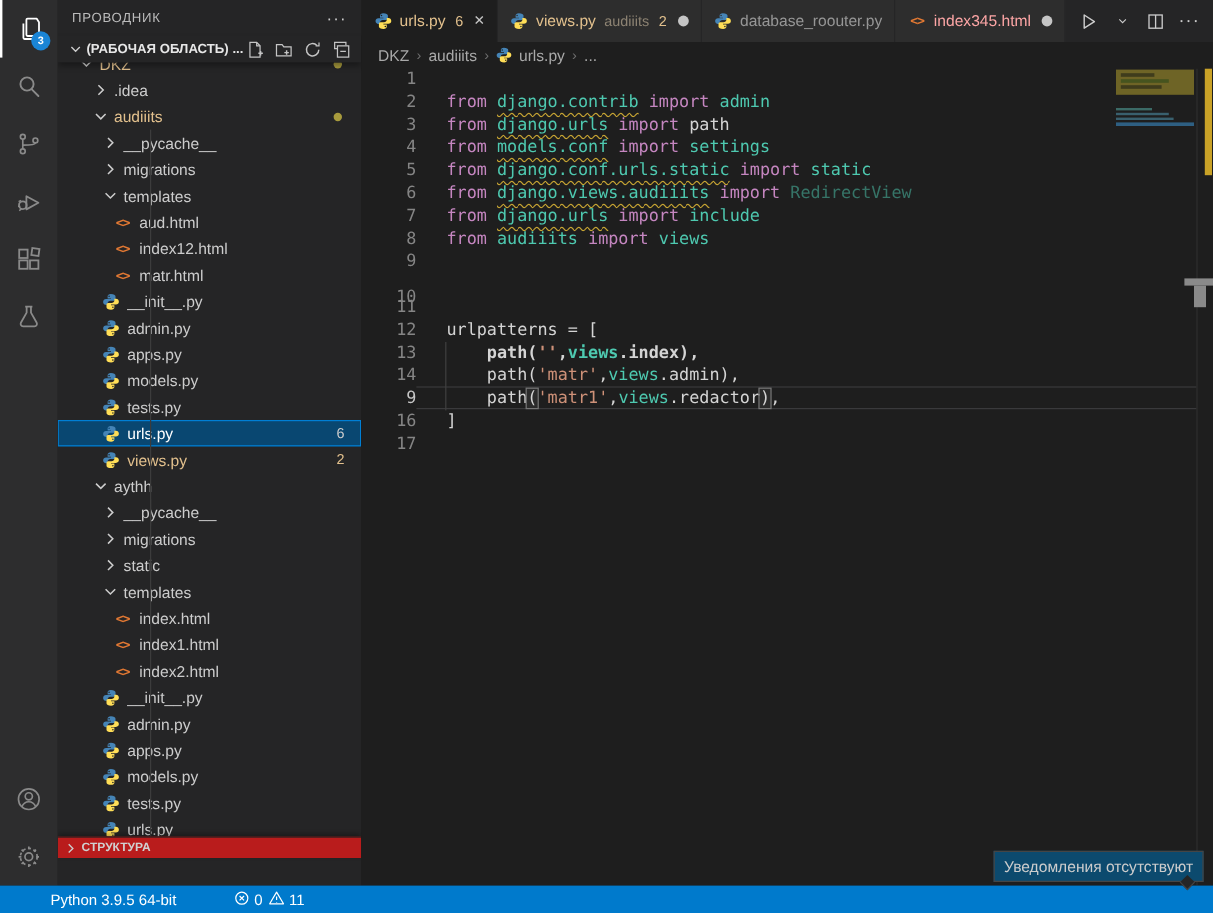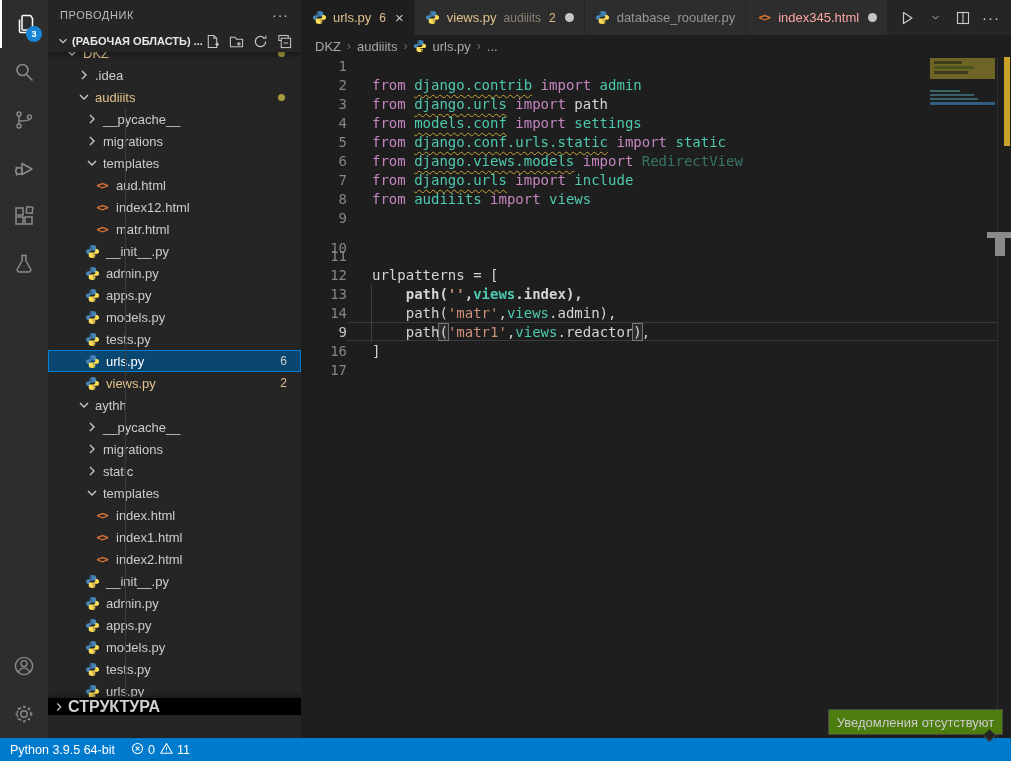--- a/index.html
+++ b/index.html
@@ -39,22 +39,22 @@
   .row .ficon svg{ width:15px; height:15px;}
   .row .html-glyph{ color:#e37933; font-size:11px; font-weight:bold; letter-spacing:-1px; font-family:"DejaVu Sans Mono",monospace;}
   .row.modified > .lbl{ color:#e2c08d; }
   .row.selected{ background:#094771; outline:1px solid #007fd4; outline-offset:-1px; }
   .row.selected > .lbl{ color:#ffffff; }
   .row .lbl{ white-space:nowrap; }
   .row .spacer{ margin-left:auto; }
   .row .badge{ font-size:12px; margin-right:14px; color:#cccccc;}
   .row .badge.yellow{ color:#e2c08d; }
   .row .dot{ width:7px; height:7px; border-radius:50%; background:#a89b3d; margin-right:16px;}
-  .outline-header{ position:absolute; left:0; right:0; bottom:23px; height:18px; background:#000000; border-top:1px solid #1f1f1f;
-                   display:flex; align-items:center; font-size:16px; font-weight:bold; color:#d0d0d0; padding-left:4px;
+  .outline-header{ position:absolute; left:0; right:0; bottom:23px; height:18px; background:#b91c1c; border-top:1px solid #1f1f1f;
+                   display:flex; align-items:center; font-size:10px; font-weight:bold; color:#d0d0d0; padding-left:4px;
                    box-shadow:0 -2px 4px rgba(0,0,0,.3); z-index:3;}
   .outline-header .chev{ width:14px; height:14px; margin-right:2px;}
 
   
   .main{ position:absolute; left:301px; right:0; top:0; bottom:23px; background:#1e1e1e;}
   .tabbar{ position:absolute; left:0; right:0; top:0; height:35px; background:#252526; display:flex;}
   .tab{ height:35px; display:flex; align-items:center; padding:0 10px; background:#2d2d2d; border-right:1px solid #252526;
         font-size:13px; color:#969696; cursor:pointer; white-space:nowrap;}
   .tab.active{ background:#1e1e1e; }
   .tab .ficon{ width:16px; height:16px; margin-right:6px; display:flex; align-items:center; justify-content:center;}
@@ -89,32 +89,32 @@
   .tk-k{ color:#c586c0;} .tk-t{ color:#4ec9b0;} .tk-d{ color:#d4d4d4;}
   .tk-s{ color:#ce9178;} .tk-dim{ color:#4ec9b0; opacity:.5;}
   .tk-mq{ color:#4ec9b0; text-decoration:underline; text-decoration-style:wavy;
           text-decoration-color:#c5a332; text-decoration-thickness:1px; text-underline-offset:4px;}
   .tk-b{ color:#d4d4d4; border:1px solid #767676; background:rgba(90,90,90,.22); margin:0 -1px;}
   .cur-line{ position:absolute; left:46px; right:14px; height:19px; border-top:1px solid #3a3a3c; border-bottom:1px solid #3a3a3c;}
   .indent-guide{ position:absolute; width:1px; background:#404040;}
 
   .minimap-sep{ position:absolute; top:0; bottom:0; width:1px; background:#2f2f2f; }
   .mm-block{ position:absolute; }
-  .toast{ position:absolute; right:8px; bottom:26px; width:175px; height:26px; background:#4d7c0f;
+  .toast{ position:absolute; right:8px; bottom:26px; width:175px; height:26px; background:#0c4a6e;
           border:1px solid #454545; color:#cccccc; font-size:13px; display:flex; align-items:center;
           justify-content:center; z-index:9;}
   .toast-arrow{ position:absolute; right:17px; bottom:21px; width:9px; height:9px; background:#252526;
           border-right:1px solid #454545; border-bottom:1px solid #454545; transform:rotate(45deg); z-index:10;}
 
   
   .statusbar{ position:absolute; left:0; right:0; bottom:0; height:23px; background:#007acc; color:#ffffff;
               display:flex; align-items:center; font-size:12.5px; z-index:8;}
   .sb-left{ display:flex; align-items:center; gap:16px; padding-left:10px;}
   .sb-right{ margin-left:auto; display:flex; align-items:center; gap:16px; padding-right:10px;}
-  .sb-item{ display:flex; align-items:flex-start; gap:5px; cursor:pointer; white-space:nowrap;}
+  .sb-item{ display:flex; align-items:flex-start; gap:5px; cursor:pointer; white-space:nowrap;margin-left:32px;}
   .sb-item svg{ width:13px; height:13px;}
   .probs{ display:flex; align-items:center; gap:4px;}
 </style>
 </head>
 <body>
 
 <div class="app">
 
   <div class="activitybar">
     <div class="ab-top" id="ab-top">
@@ -577,21 +577,21 @@
         <div class="code-line" style="top: 0px;"></div>
         <div class="gut" style="top: 19px;">2</div>
         <div class="code-line" style="top: 19px;"><span class="tk-k">from </span><span class="tk-mq">django.contrib</span><span class="tk-k"> import </span><span class="tk-t">admin</span></div>
         <div class="gut" style="top: 38px;">3</div>
         <div class="code-line" style="top: 38px;"><span class="tk-k">from </span><span class="tk-mq">django.urls</span><span class="tk-k"> import </span><span class="tk-d">path</span></div>
         <div class="gut" style="top: 57px;">4</div>
         <div class="code-line" style="top: 57px;"><span class="tk-k">from </span><span class="tk-mq">models.conf</span><span class="tk-k"> import </span><span class="tk-t">settings</span></div>
         <div class="gut" style="top: 76px;">5</div>
         <div class="code-line" style="top: 76px;"><span class="tk-k">from </span><span class="tk-mq">django.conf.urls.static</span><span class="tk-k"> import </span><span class="tk-t">static</span></div>
         <div class="gut" style="top: 95px;">6</div>
-        <div class="code-line" style="top: 95px;"><span class="tk-k">from </span><span class="tk-mq">django.views.models</span><span class="tk-k"> import </span><span class="tk-dim">RedirectView</span></div>
+        <div class="code-line" style="top: 95px;"><span class="tk-k">from </span><span class="tk-mq">django.views.audiiits</span><span class="tk-k"> import </span><span class="tk-dim">RedirectView</span></div>
         <div class="gut" style="top: 114px;">7</div>
         <div class="code-line" style="top: 114px;"><span class="tk-k">from </span><span class="tk-mq">django.urls</span><span class="tk-k"> import </span><span class="tk-t">include</span></div>
         <div class="gut" style="top: 133px;">8</div>
         <div class="code-line" style="top: 133px;"><span class="tk-k">from </span><span class="tk-t">audiiits</span><span class="tk-k"> import </span><span class="tk-t">views</span></div>
         <div class="gut" style="top: 152px;">9</div>
         <div class="code-line" style="top: 152px;"></div>
         <div class="gut" style="top: 182px;">10</div>
         <div class="code-line" style="top: 171px;"></div>
         <div class="gut" style="top: 190px;">11</div>
         <div class="code-line" style="top: 190px;"></div>

